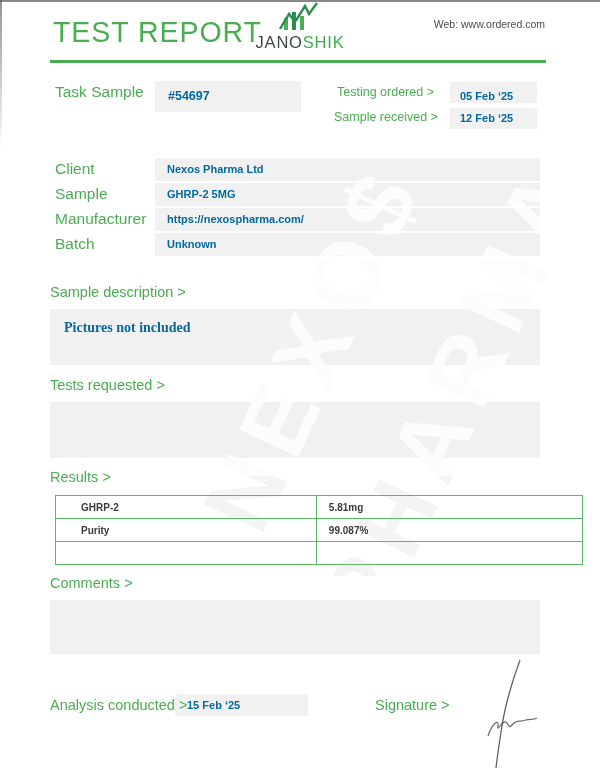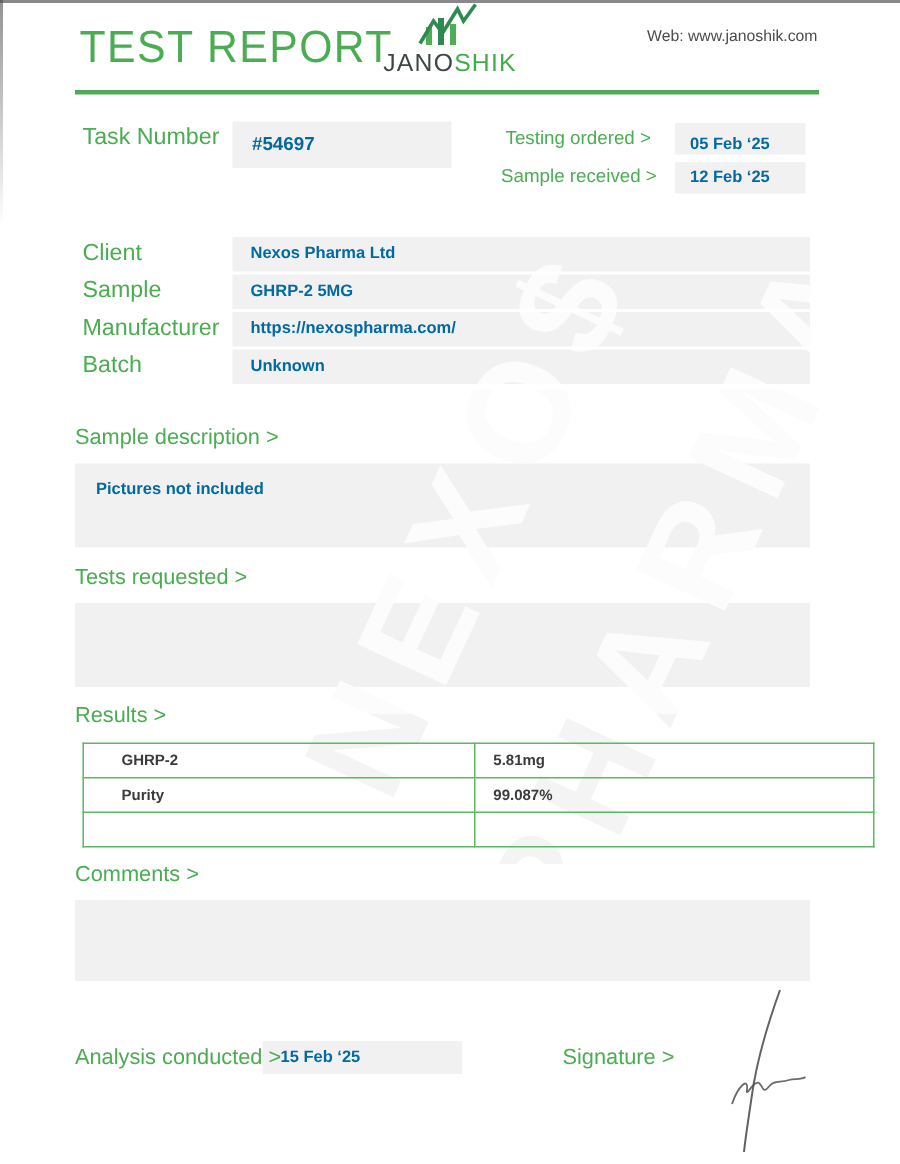--- a/index.html
+++ b/index.html
@@ -51,21 +51,21 @@
   .lbl-lg{font-size:15.5px;}
   .lbl-md{font-size:14.5px;}
   .lbl-sm{font-size:12.5px;}
 
   
   .val{position:absolute;font-weight:700;color:#0369a1;}
   .val-task{left:168px;top:81px;font-size:12.5px;line-height:31px;}
   .val-date1{left:460px;top:86px;font-size:11px;line-height:21px;}
   .val-date2{left:460px;top:108px;font-size:11px;line-height:21px;}
   .val-info{left:167px;font-size:11px;line-height:23px;}
-  .val-box{font-size:11px;}
+  .val-box{font-size:14px;font-family:Liberation Serif, serif;}
 
   
   .results-table{position:absolute;left:55px;top:495px;width:528px;border-collapse:collapse;}
   .results-table td{border:1.6px solid #5cb863;height:22px;font-size:10px;font-weight:700;color:#3b3b3b;padding:0;}
   .results-table td.c1{width:49.5%;padding-left:25px;}
   .results-table td.c2{padding-left:12px;}
 
   
   .signature{position:absolute;left:476px;top:656px;}
 </style>
@@ -105,26 +105,26 @@
     <svg class="logo-icon" width="44" height="30" viewBox="0 0 44 30">
       <rect x="6" y="16" width="4" height="12" fill="#4caf58"></rect>
       <rect x="14" y="10" width="4" height="18" fill="#2e8b4f"></rect>
       <rect x="22" y="14" width="4" height="14" fill="#4caf58"></rect>
       <polyline points="2,27 11,12 17,20 27,4 31,12 39,1" fill="none" stroke="#2e8b4f" stroke-width="2.4"></polyline>
     </svg>
     <div class="logo-text"><span class="logo-dark">JANO</span><span class="logo-green">SHIK</span></div>
   </div>
 
   <div class="contact">
-    <div>Web: www.janoshik.com</div>
+    <div>Web: www.ordered.com</div>
   </div>
 
   <div class="divider"></div>
 
-  <div class="g-label lbl-lg" style="left:55px;top:83px;">Task Number</div>
+  <div class="g-label lbl-lg" style="left:55px;top:83px;">Task Sample</div>
   <div class="val val-task">#54697</div>
 
   <div class="g-label lbl-sm" style="left:337px;top:85px;">Testing ordered &gt;</div>
   <div class="val val-date1">05 Feb ‘25</div>
 
   <div class="g-label lbl-sm" style="left:334px;top:110px;">Sample received &gt;</div>
   <div class="val val-date2">12 Feb ‘25</div>
 
   <div class="g-label lbl-lg" style="left:55px;top:160px;">Client</div>
   <div class="val val-info" style="top:158px;">Nexos Pharma Ltd</div>

